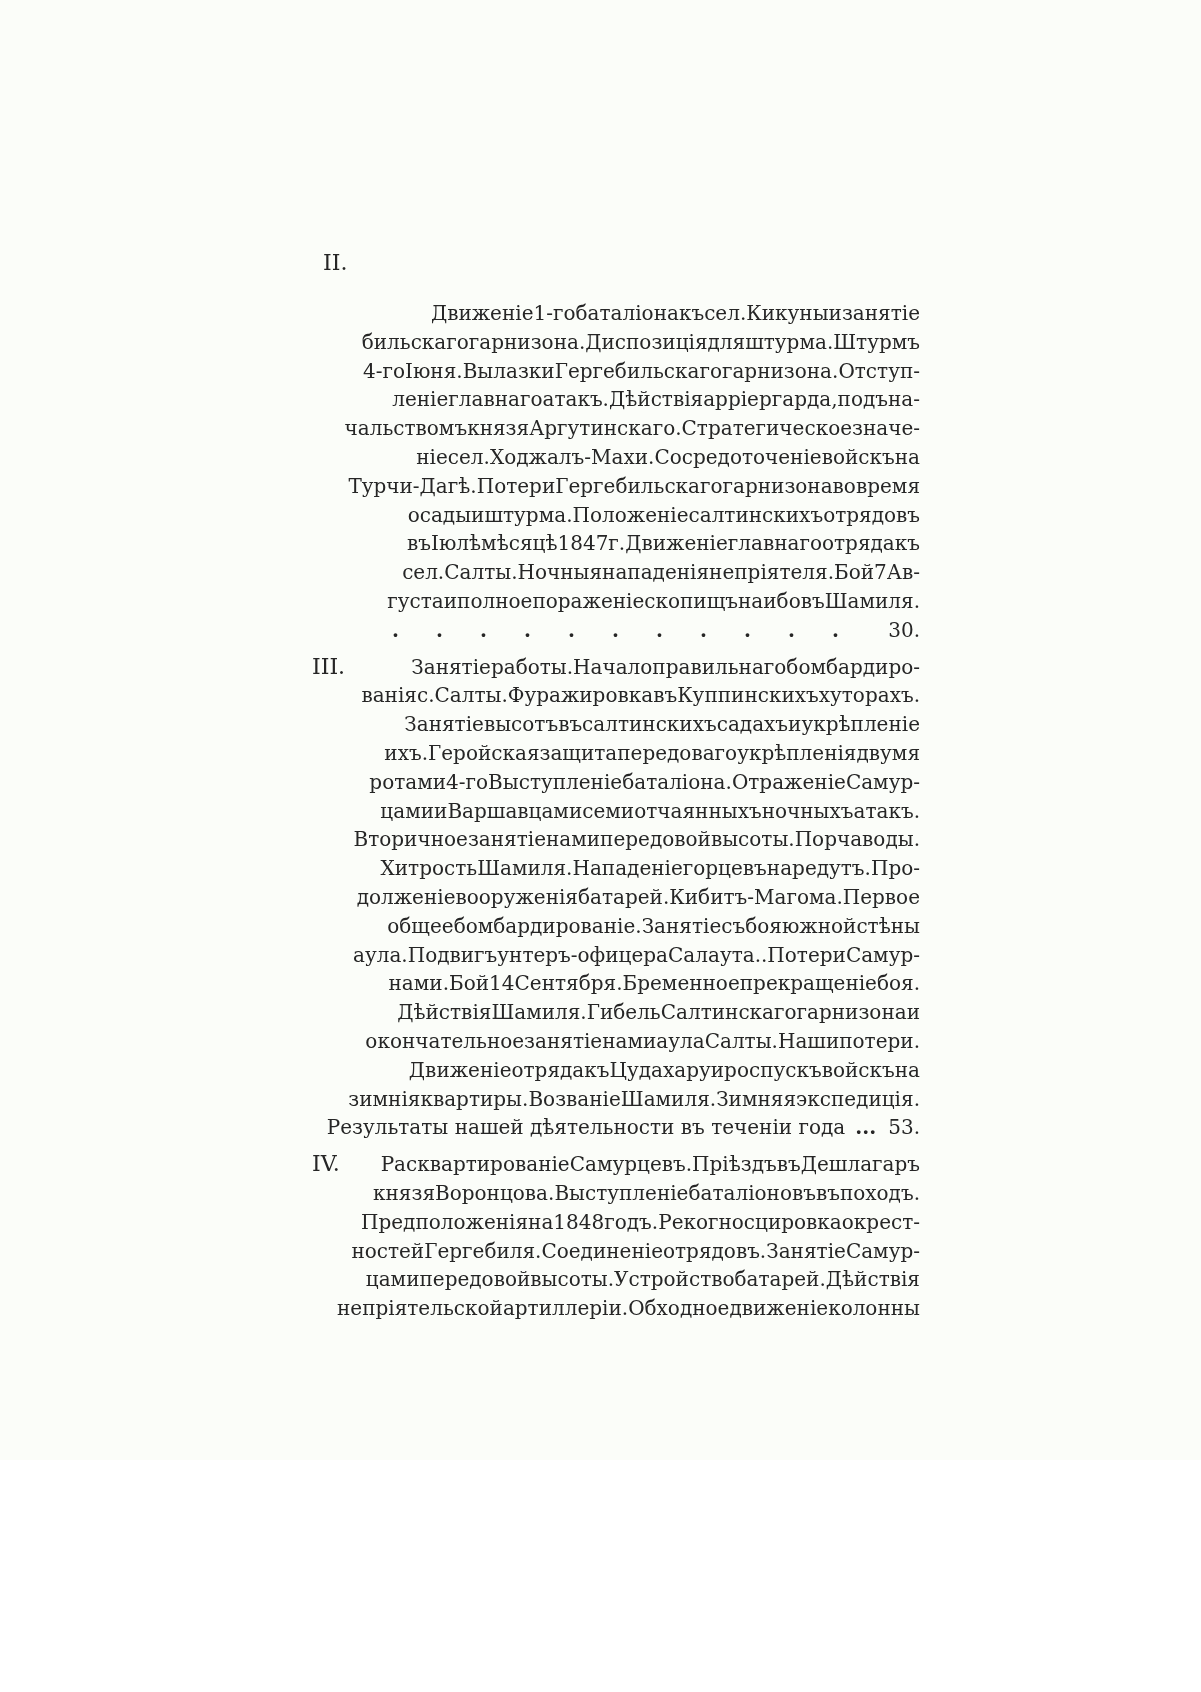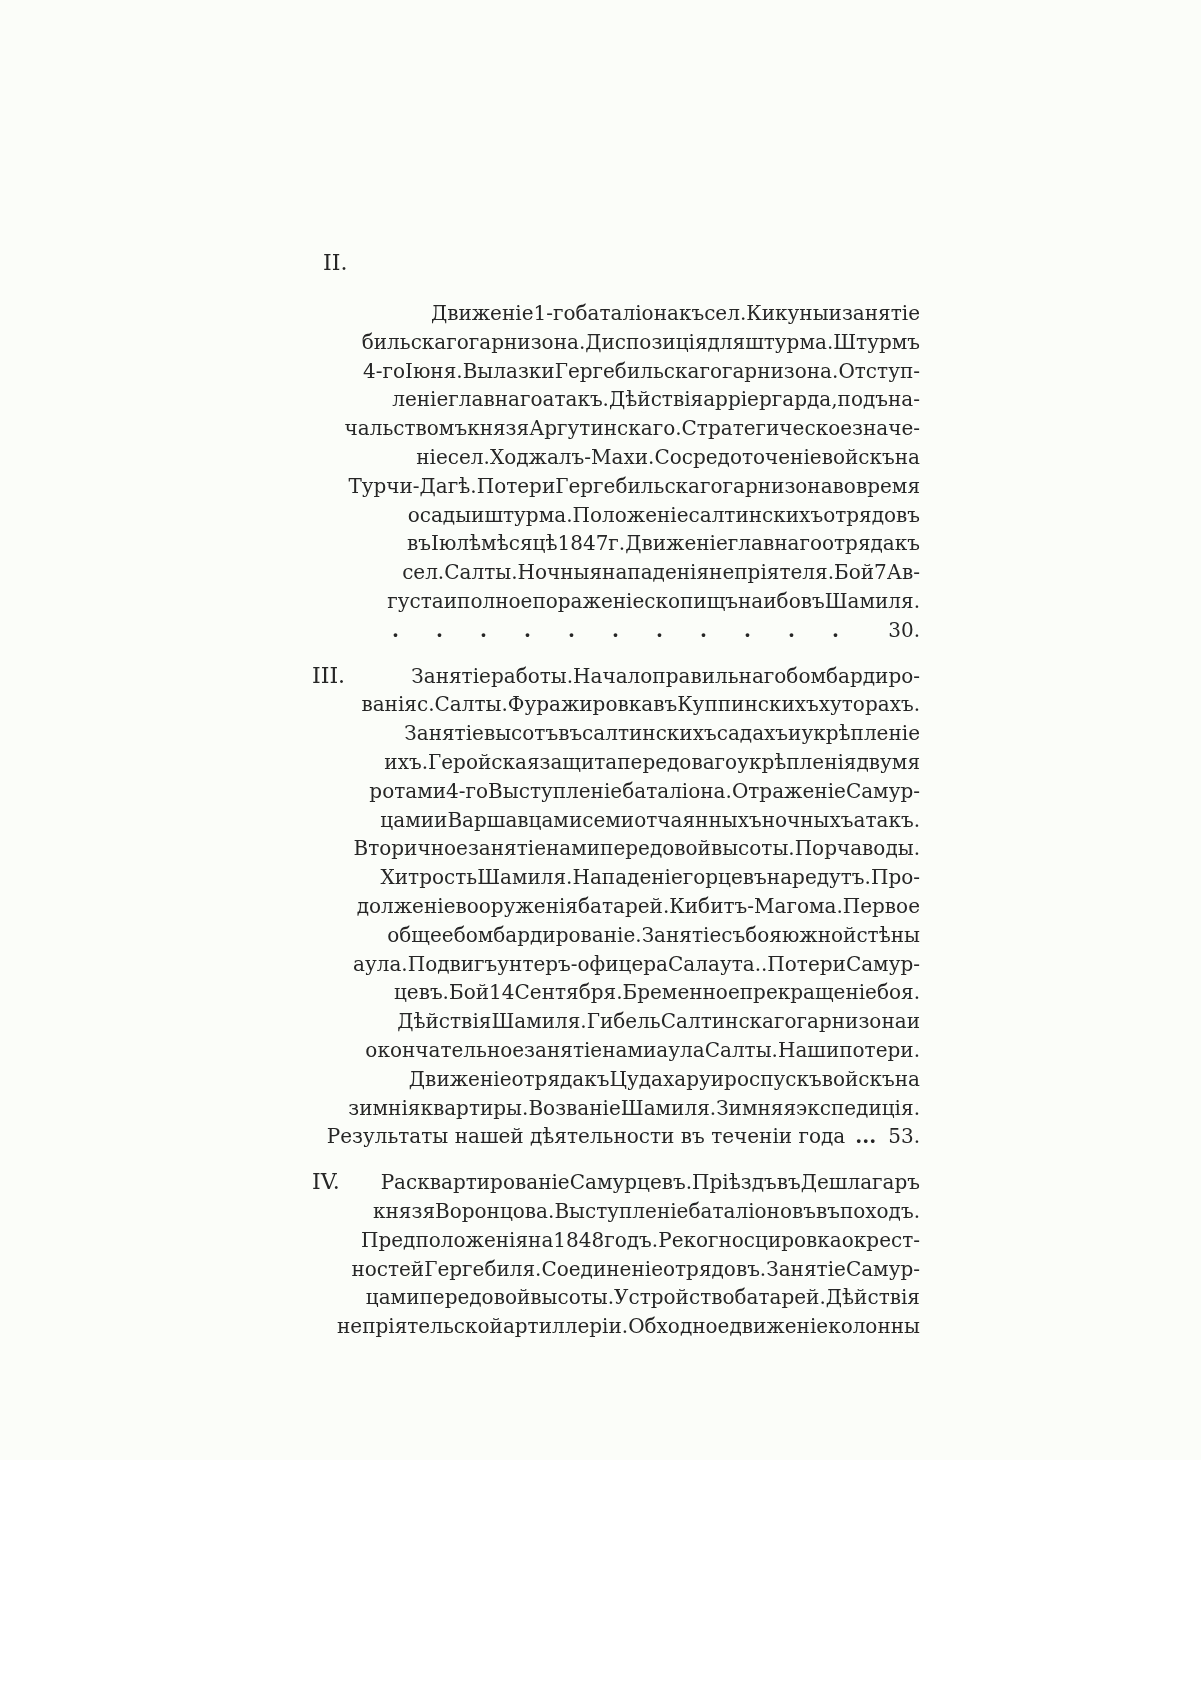--- a/index.html
+++ b/index.html
@@ -13,21 +13,21 @@
     font-family: "DejaVu Serif", "Liberation Serif", serif;
     color: #262626;
   }
   .text-block {
     position: absolute;
     left: 345px;
     top: 299px;
     width: 575px;
   }
   .toc-section { position: relative; }
-  .toc-section + .toc-section { margin-top: 17px; }
+  .toc-section + .toc-section { margin-top: 8px; }
   .numeral {
     position: absolute;
     font-size: 22px;
     line-height: 28.8px;
     white-space: nowrap;
   }
   .numeral.above  { left: -22px; top: -50px; }
   .numeral.hanging { left: -33px; top: 0; }
   .line {
     display: flex;
@@ -268,21 +268,21 @@
         </div>
         <div class="line">
           <span class="w">аула.</span>
           <span class="w">Подвигъ</span>
           <span class="w">унтеръ-офицера</span>
           <span class="w">Салаута..</span>
           <span class="w">Потери</span>
           <span class="w">Самур-</span>
         </div>
         <div class="line">
-          <span class="w">цевъ.</span>
+          <span class="w">нами.</span>
           <span class="w">Бой</span>
           <span class="w">14</span>
           <span class="w">Сентября.</span>
           <span class="w">Бременное</span>
           <span class="w">прекращеніе</span>
           <span class="w">боя.</span>
         </div>
         <div class="line">
           <span class="w">Дѣйствія</span>
           <span class="w">Шамиля.</span>

